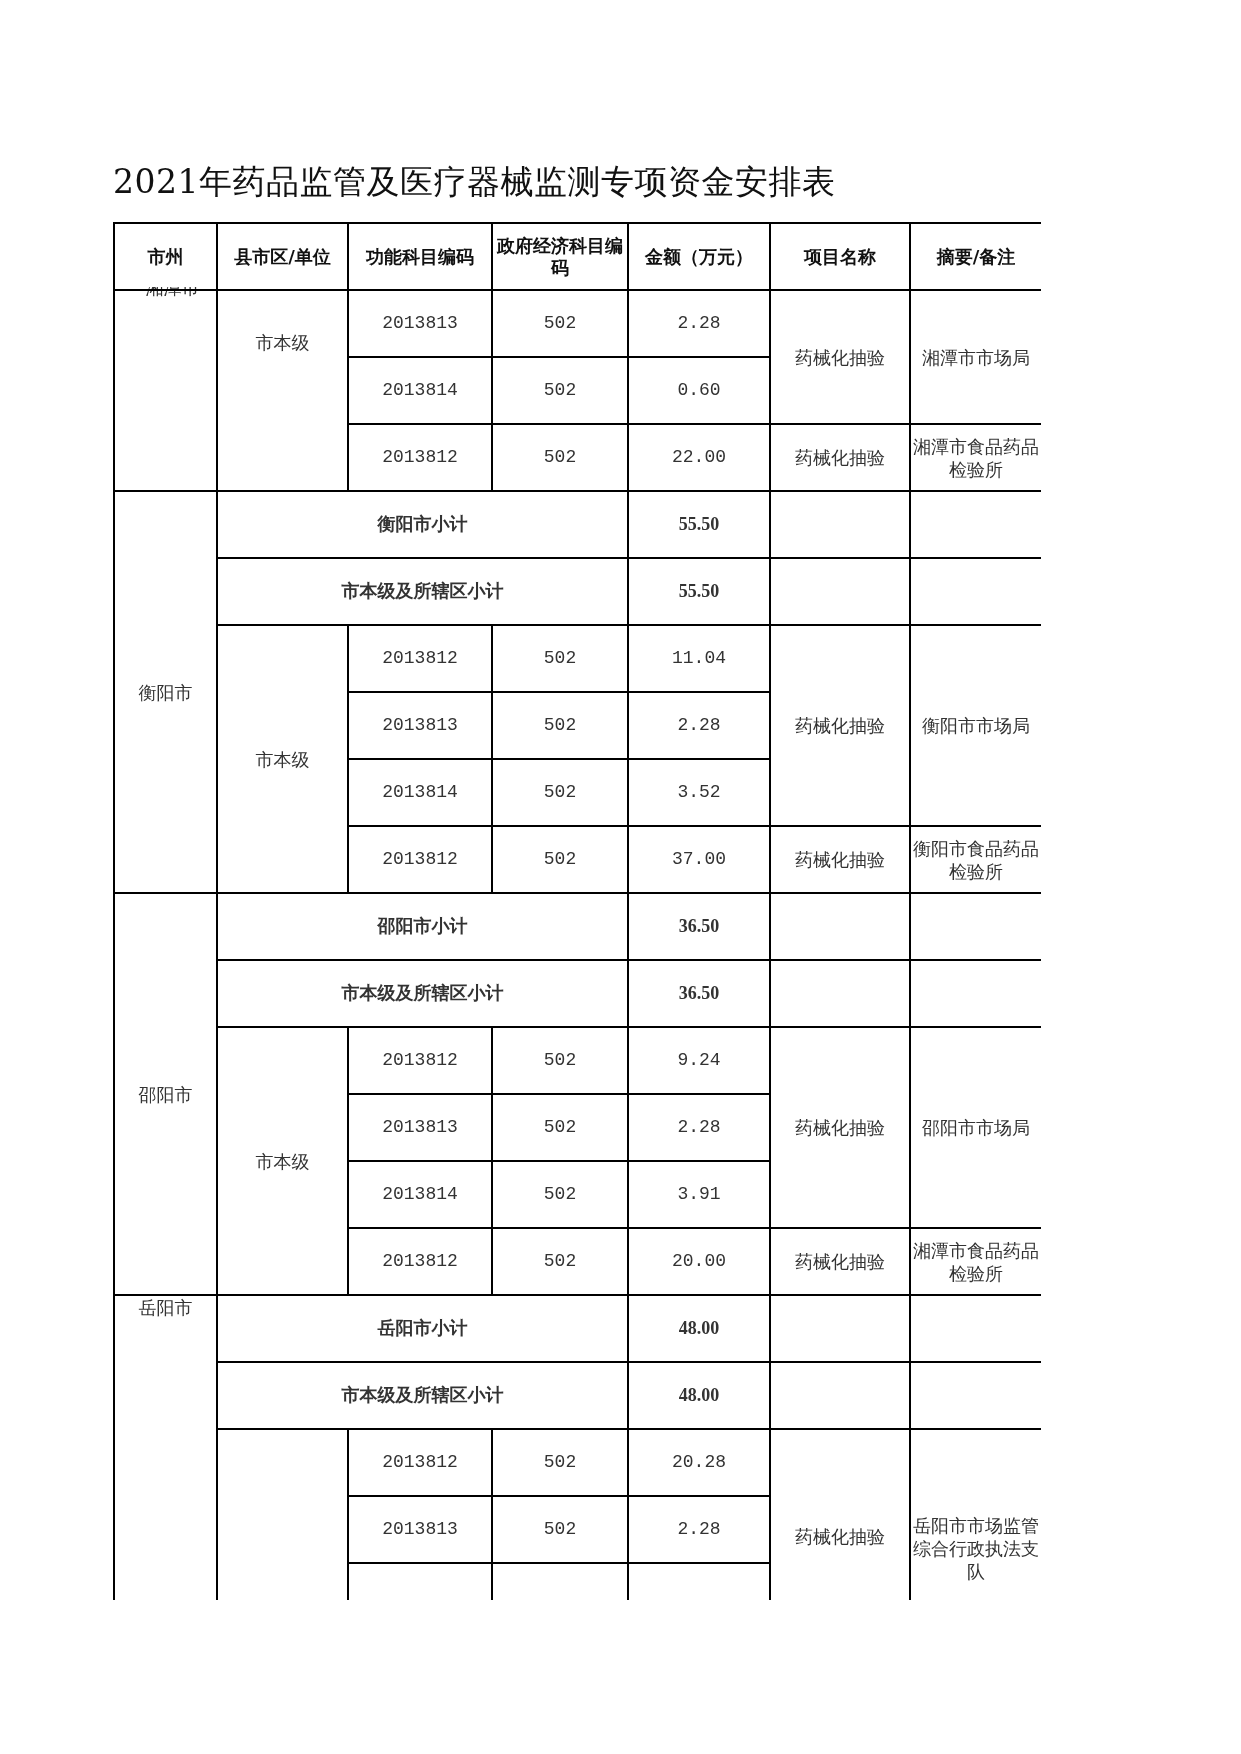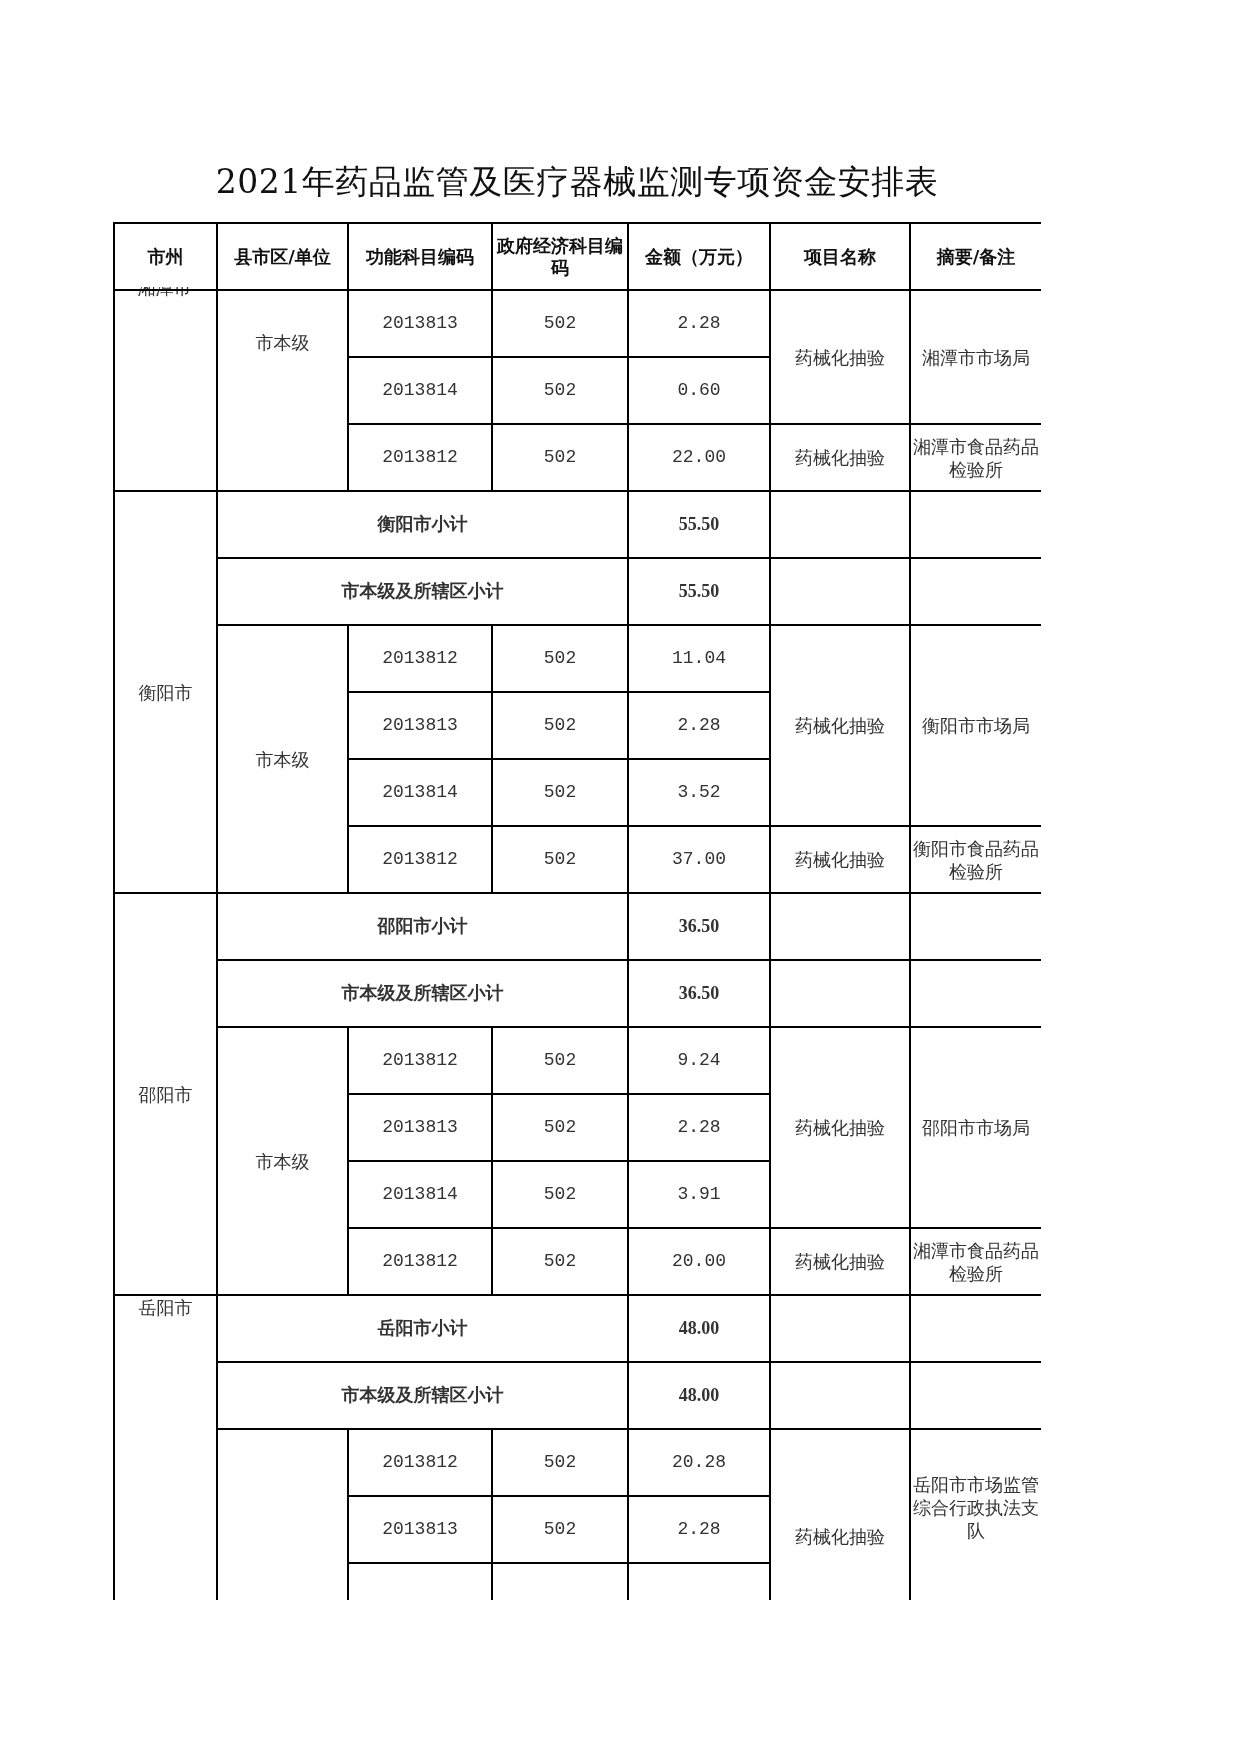--- a/index.html
+++ b/index.html
@@ -1,27 +1,27 @@
 <!DOCTYPE html>
 <html><head>
 <meta charset="utf-8">
 <style>
   html, body { margin:0; padding:0; background:#ffffff; }
   body { width:1241px; height:1754px; position:relative; overflow:hidden; font-family:"DejaVu Serif", serif; color:#222; }
-  .title { position:absolute; left:113px; width:928px; top:160px; text-align:center; font-family:"DejaVu Serif", serif; font-size:33px; color:#111; letter-spacing:0.5px; }
+  .title { position:absolute; left:113px; width:928px; top:160px; text-align:left; font-family:"DejaVu Serif", serif; font-size:33px; color:#111; letter-spacing:0.5px; }
   .sheet { position:absolute; left:113px; top:218px; width:928px; height:1382px; overflow:hidden; }
   table.grid { border-collapse:collapse; table-layout:fixed; width:928px; position:absolute; left:0; top:4px; }
   table.grid td, table.grid th { border:2px solid #000; text-align:center; vertical-align:middle; padding:0 2px; overflow:hidden; }
   table.grid th { height:65px; font-family:"DejaVu Sans", sans-serif; font-weight:bold; font-size:18px; color:#111; line-height:22px; }
   table.grid td { height:65px; font-size:18px; color:#333; line-height:23px; }
   td.bold { font-family:Liberation Serif, serif; font-weight:bold; color:#111; }
   td.num { font-family:Liberation Mono, monospace; }
   td.top { vertical-align:top; padding-top:18px; }
   td.note { font-size:18px; line-height:22px; }
-  .clip-city { position:absolute; left:0; top:69px; width:109px; height:14px; overflow:hidden; }
+  .clip-city { position:absolute; left:8px; top:69px; width:109px; height:14px; overflow:hidden; }
   .clip-city span { position:absolute; left:0; width:103px; top:-11px; text-align:center; font-size:18px; color:#333; }
 </style>
 </head>
 <body>
 
 <div class="title">2021年药品监管及医疗器械监测专项资金安排表</div>
 
 <div class="sheet">
   <div class="clip-city">
       <span>湘潭市</span>
@@ -159,21 +159,21 @@
       <td class="bold">48.00</td>
       <td></td>
       <td></td>
     </tr>
     <tr>
       <td rowspan="4"></td>
       <td class="num">2013812</td>
       <td class="num">502</td>
       <td class="num">20.28</td>
       <td rowspan="4" style="vertical-align:top;padding-top:95px;"><span>药械化抽验</span></td>
-      <td rowspan="4" class="note" style="vertical-align:top;padding-top:43px;"><span>岳阳市市场监管综合行政执法支队</span></td>
+      <td rowspan="4" class="note" style="vertical-align:top;padding-top:84px;"><span>岳阳市市场监管综合行政执法支队</span></td>
     </tr>
     <tr>
       <td class="num">2013813</td>
       <td class="num">502</td>
       <td class="num">2.28</td>
     </tr>
     <tr>
       <td class="num"></td>
       <td class="num"></td>
       <td class="num"></td>

